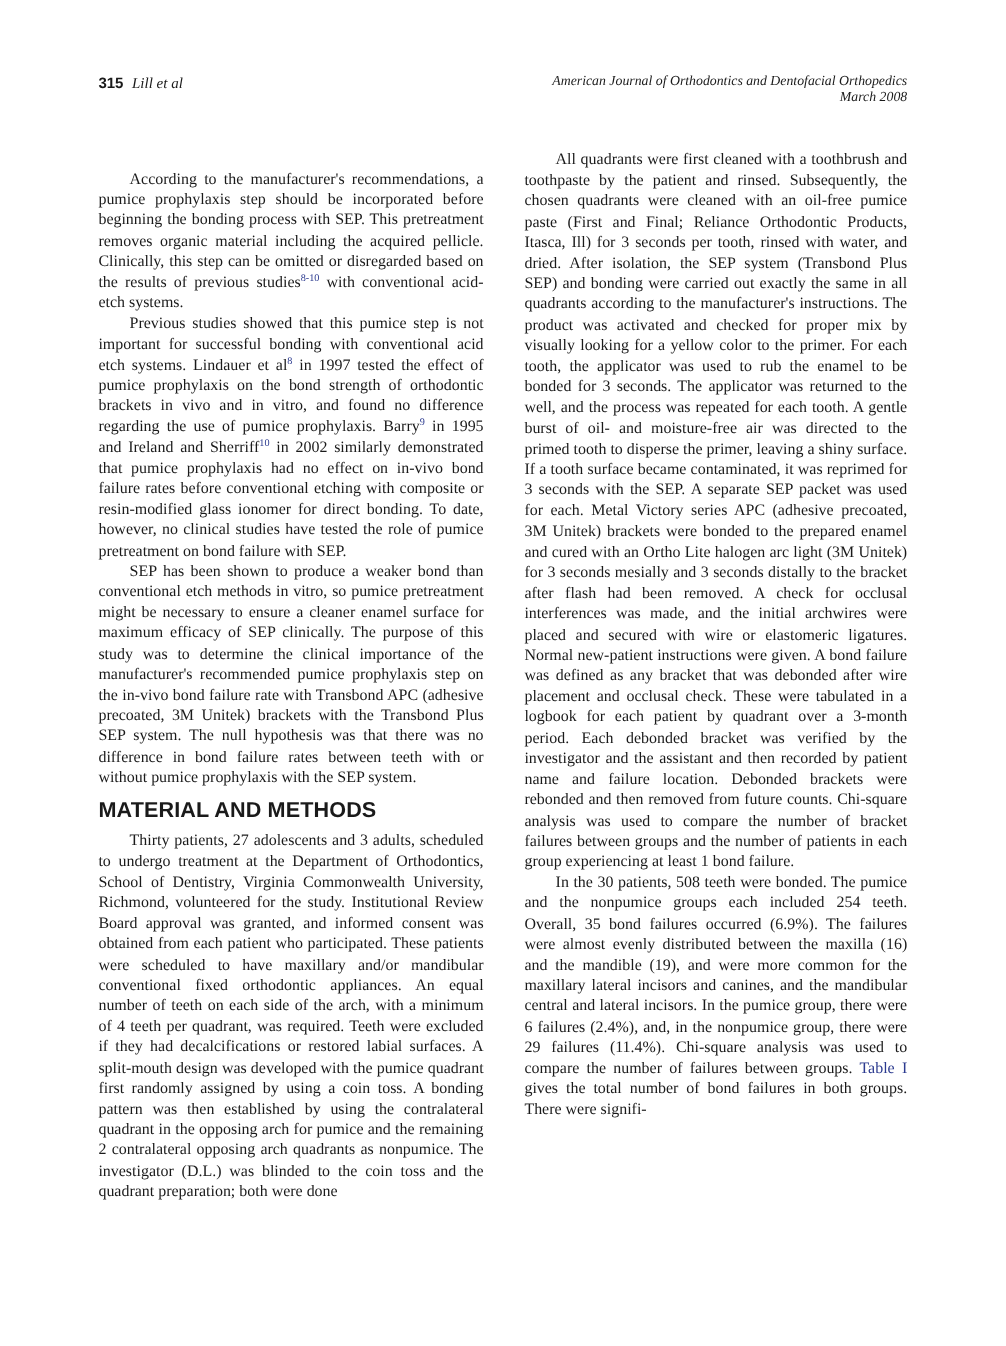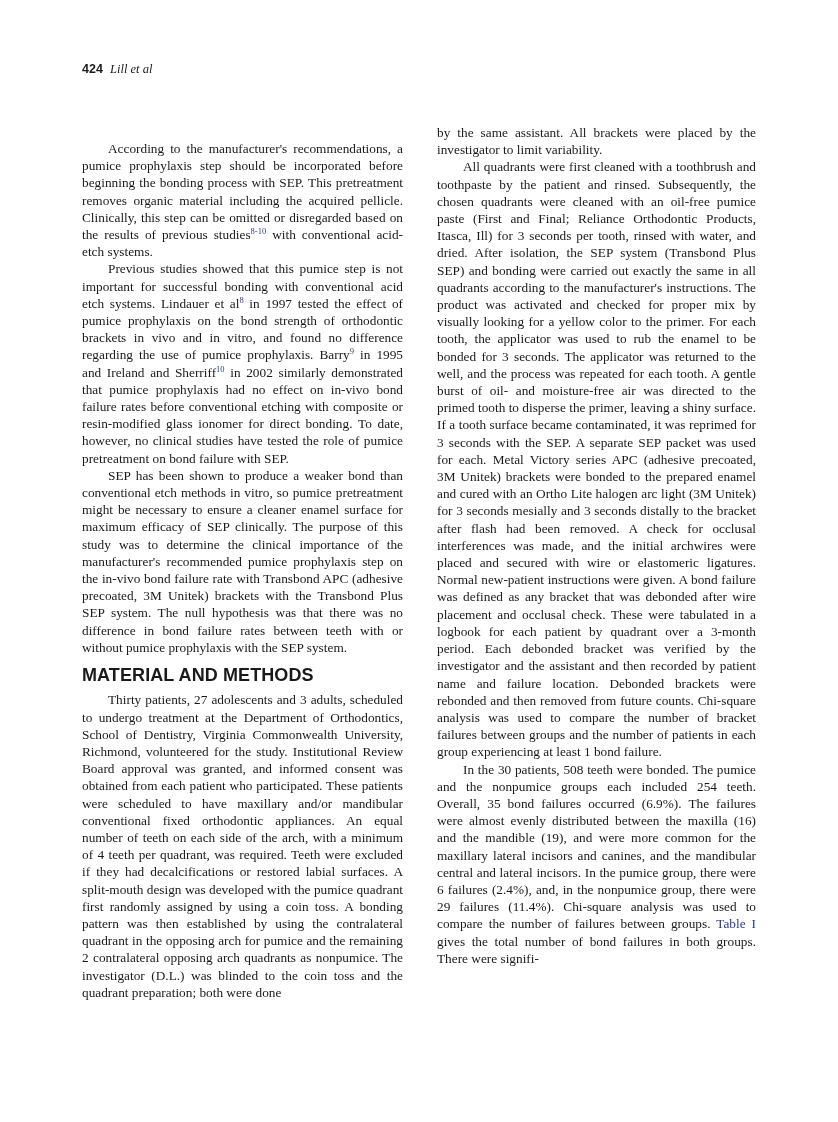--- a/index.html
+++ b/index.html
@@ -14,31 +14,32 @@
   .col p { margin: 0; text-indent: 26px; hyphens: manual; }
   .col p.noindent { text-indent: 0; }
   .heading { font-family: "Liberation Sans", sans-serif; font-weight: bold; font-size: 18px; margin: 11px 0 7px 0; letter-spacing: 0.1px; text-align: left; }
   sup { font-size: 8.5px; line-height: 0; vertical-align: 5px; }
   .link { color: #2b3a8f; }
 </style>
 </head>
 <body>
 
 <div class="header">
-  <span class="page-num">424</span>
+  <span class="page-num">315</span>
   <span class="running-author">Lill et al</span>
   <div class="journal">
+    <div>American Journal of Orthodontics and Dentofacial Orthopedics</div>
+    <div>March 2008</div>
   </div>
 </div>
 
 <div class="col col-left">
   <p><span>According to the manufacturer's recommendations, a pumice prophylaxis step should be incorporated before beginning the bonding process with SEP. This pretreatment removes organic material including the acquired pellicle. Clinically, this step can be omitted or disregarded based on the results of previous studies</span><sup class="link">8-10</sup><span> with conventional acid-etch systems.</span></p>
   <p><span>Previous studies showed that this pumice step is not important for successful bonding with conventional acid etch systems. Lindauer et al</span><sup class="link">8</sup><span> in 1997 tested the effect of pumice prophylaxis on the bond strength of orthodontic brackets in vivo and in vitro, and found no difference regarding the use of pumice prophylaxis. Barry</span><sup class="link">9</sup><span> in 1995 and Ireland and Sherriff</span><sup class="link">10</sup><span> in 2002 similarly demonstrated that pumice prophylaxis had no effect on in-vivo bond failure rates before conventional etching with composite or resin-modified glass ionomer for direct bonding. To date, however, no clinical studies have tested the role of pumice pretreatment on bond failure with SEP.</span></p>
   <p>SEP has been shown to produce a weaker bond than conventional etch methods in vitro, so pumice pretreat­ment might be necessary to ensure a cleaner enamel surface for maximum efficacy of SEP clinically. The purpose of this study was to determine the clinical importance of the manufacturer's recommended pum­ice prophylaxis step on the in-vivo bond failure rate with Transbond APC (adhesive precoated, 3M Unitek) brackets with the Transbond Plus SEP system. The null hypothesis was that there was no difference in bond failure rates between teeth with or without pumice prophylaxis with the SEP system.</p>
   <div class="heading">MATERIAL AND METHODS</div>
   <p>Thirty patients, 27 adolescents and 3 adults, sched­uled to undergo treatment at the Department of Orth­odontics, School of Dentistry, Virginia Commonwealth University, Richmond, volunteered for the study. Insti­tutional Review Board approval was granted, and informed consent was obtained from each patient who participated. These patients were scheduled to have maxillary and/or mandibular conventional fixed orth­odontic appliances. An equal number of teeth on each side of the arch, with a minimum of 4 teeth per quadrant, was required. Teeth were excluded if they had decalcifications or restored labial surfaces. A split-mouth design was developed with the pumice quadrant first randomly assigned by using a coin toss. A bonding pattern was then established by using the contralateral quadrant in the opposing arch for pumice and the remaining 2 contralateral opposing arch quadrants as nonpumice. The investigator (D.L.) was blinded to the coin toss and the quadrant preparation; both were done</p>
 </div>
 
 <div class="col col-right">
-  <p class="noindent">by the same assistant. All brackets were placed by the investigator to limit variability.</p>
   <p>All quadrants were first cleaned with a toothbrush and toothpaste by the patient and rinsed. Subsequently, the chosen quadrants were cleaned with an oil-free pumice paste (First and Final; Reliance Orthodontic Products, Itasca, Ill) for 3 seconds per tooth, rinsed with water, and dried. After isolation, the SEP system (Transbond Plus SEP) and bonding were carried out exactly the same in all quadrants according to the manufacturer's instructions. The product was activated and checked for proper mix by visually looking for a yellow color to the primer. For each tooth, the appli­cator was used to rub the enamel to be bonded for 3 seconds. The applicator was returned to the well, and the process was repeated for each tooth. A gentle burst of oil- and moisture-free air was directed to the primed tooth to disperse the primer, leaving a shiny surface. If a tooth surface became contaminated, it was reprimed for 3 seconds with the SEP. A separate SEP packet was used for each. Metal Victory series APC (adhesive precoated, 3M Unitek) brackets were bonded to the prepared enamel and cured with an Ortho Lite halogen arc light (3M Unitek) for 3 seconds mesially and 3 seconds distally to the bracket after flash had been removed. A check for occlusal interferences was made, and the initial archwires were placed and secured with wire or elastomeric ligatures. Normal new-patient in­structions were given. A bond failure was defined as any bracket that was debonded after wire placement and occlusal check. These were tabulated in a logbook for each patient by quadrant over a 3-month period. Each debonded bracket was verified by the investigator and the assistant and then recorded by patient name and failure location. Debonded brackets were rebonded and then removed from future counts. Chi-square analysis was used to compare the number of bracket failures between groups and the number of patients in each group experiencing at least 1 bond failure.</p>
   <p><span>In the 30 patients, 508 teeth were bonded. The pumice and the nonpumice groups each included 254 teeth. Overall, 35 bond failures occurred (6.9%). The failures were almost evenly distributed between the maxilla (16) and the mandible (19), and were more common for the maxillary lateral incisors and canines, and the mandibular central and lateral incisors. In the pumice group, there were 6 failures (2.4%), and, in the nonpumice group, there were 29 failures (11.4%). Chi-square analysis was used to compare the number of failures between groups. </span><span class="link">Table I</span><span> gives the total number of bond failures in both groups. There were signifi-</span></p>
 </div>
 
 </body></html>

